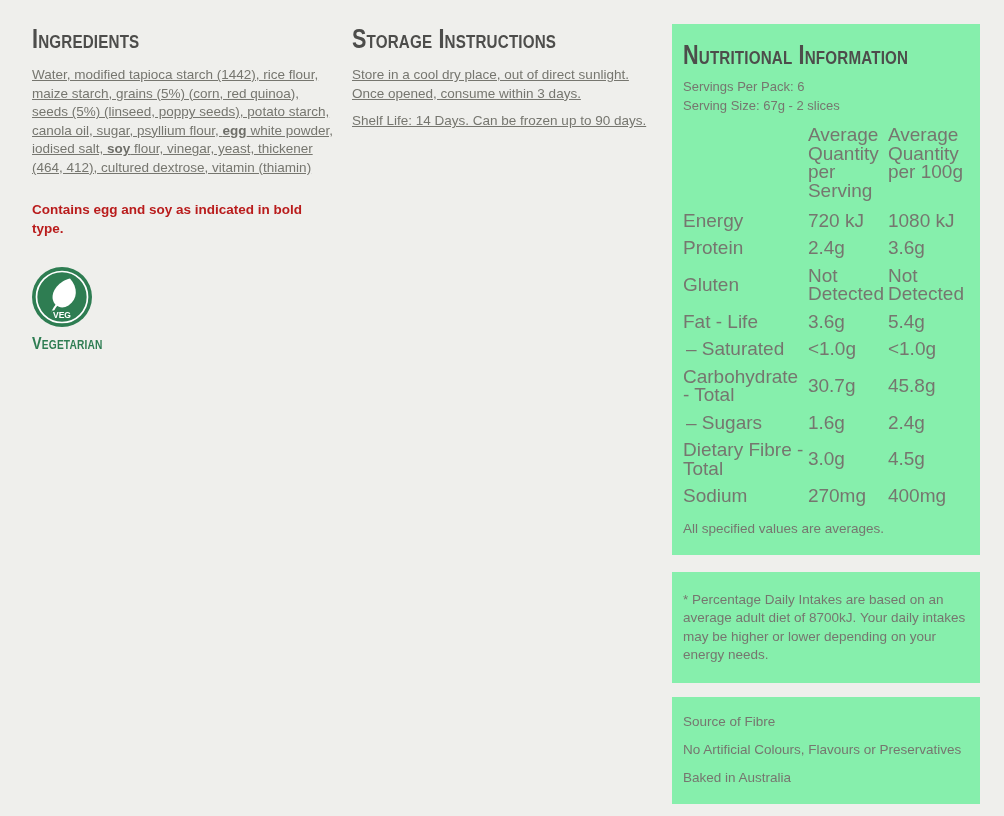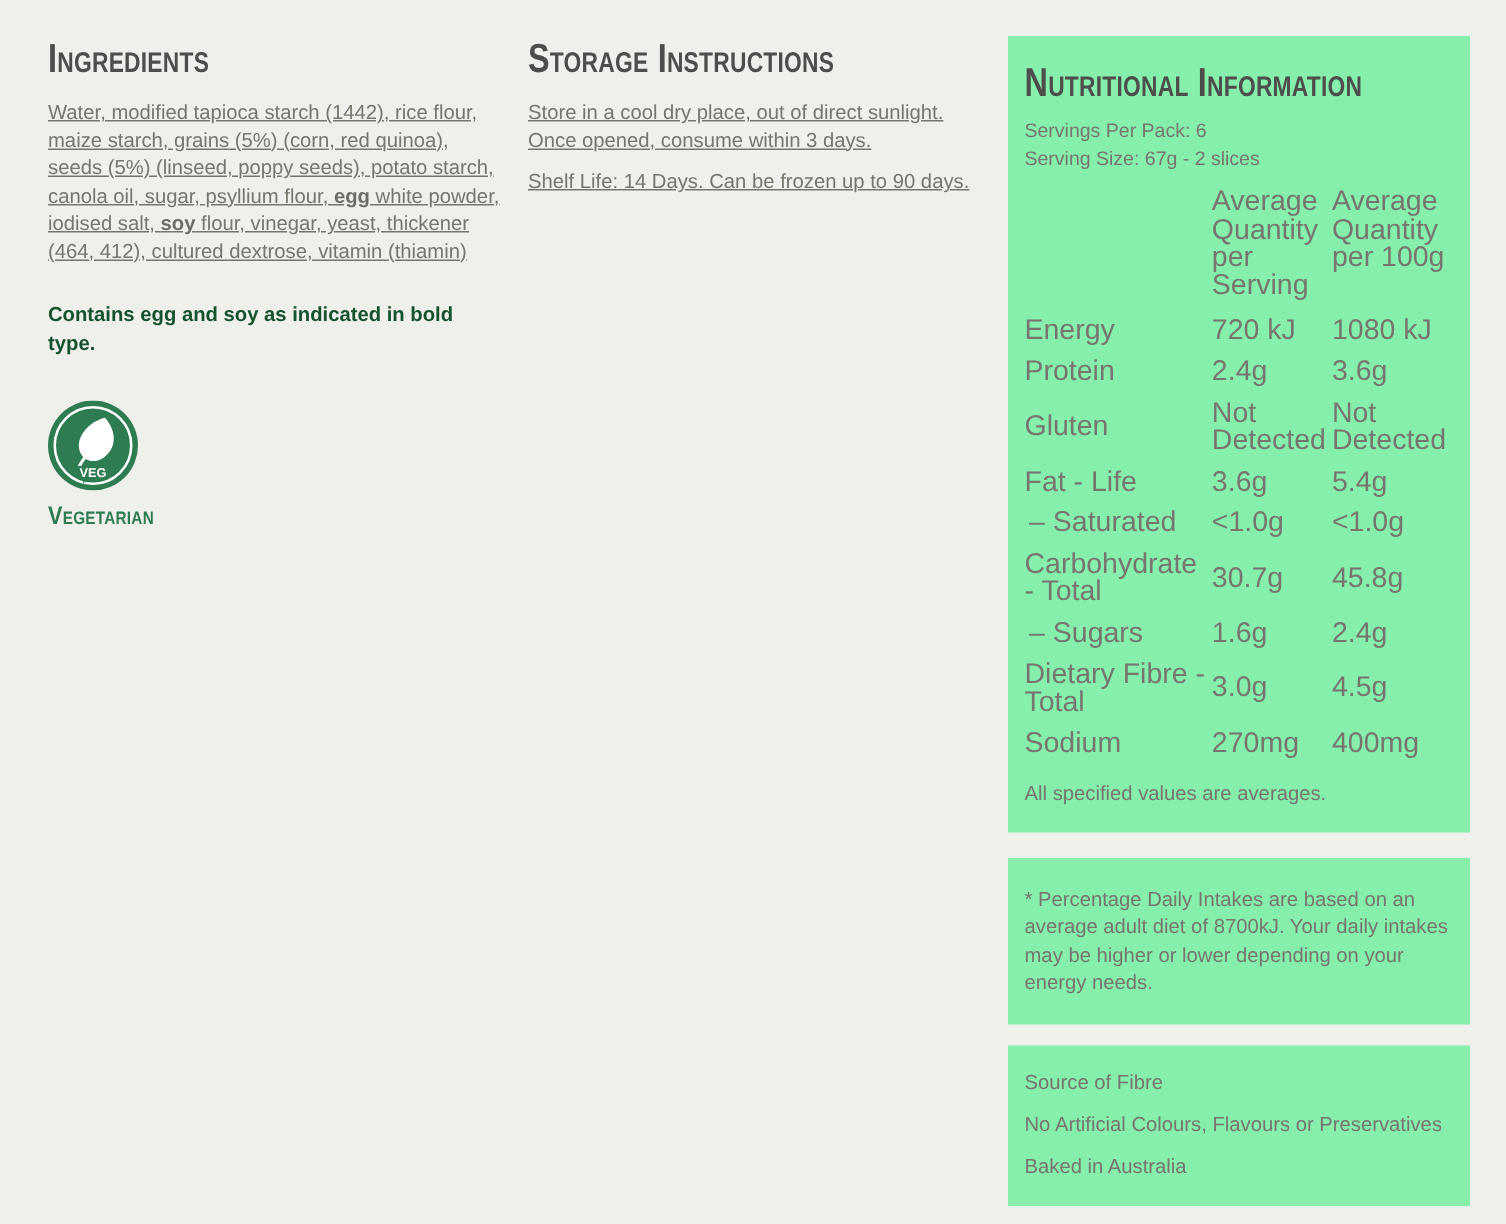--- a/index.html
+++ b/index.html
@@ -36,21 +36,21 @@
   .body-text {
     font-size: 13.5px;
     line-height: 18.5px;
     margin: 0 0 19px 0;
     text-decoration: underline;
   }
   .allergen-note {
     font-size: 13.5px;
     line-height: 18.5px;
     font-weight: bold;
-    color: #14532d;
+    color: #b91c1c;
   }
   .allergen-block { margin-top: 24px; }
   b.inline-allergen { color: #6e6e68; }
 
   .veg-badge { margin-top: 29px; width: 60px; height: 60px; }
   .veg-label {
     margin-top: 7px;
     font-weight: bold;
     font-variant: small-caps;
     font-size: 17px;

